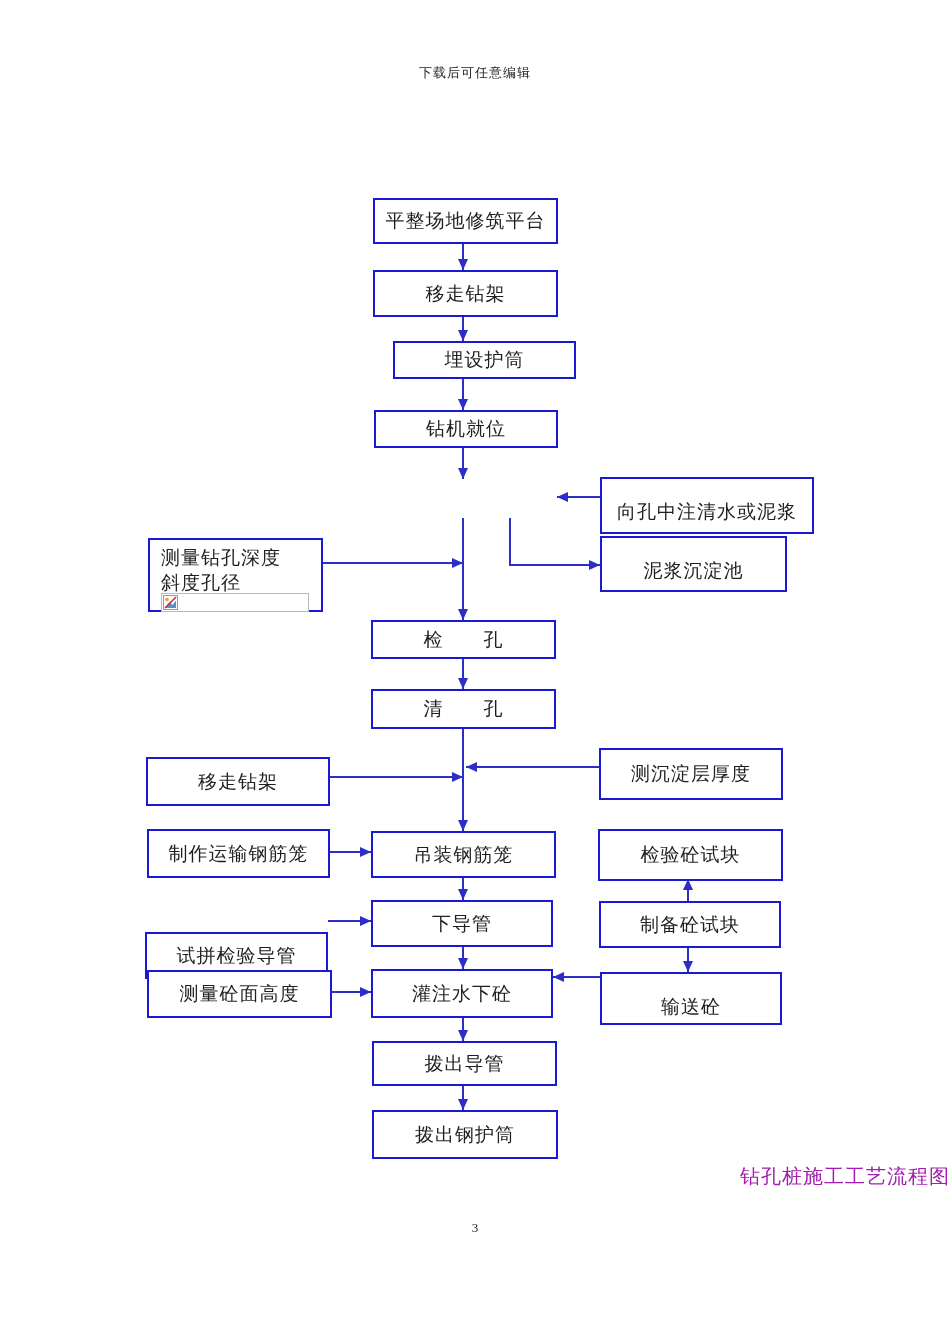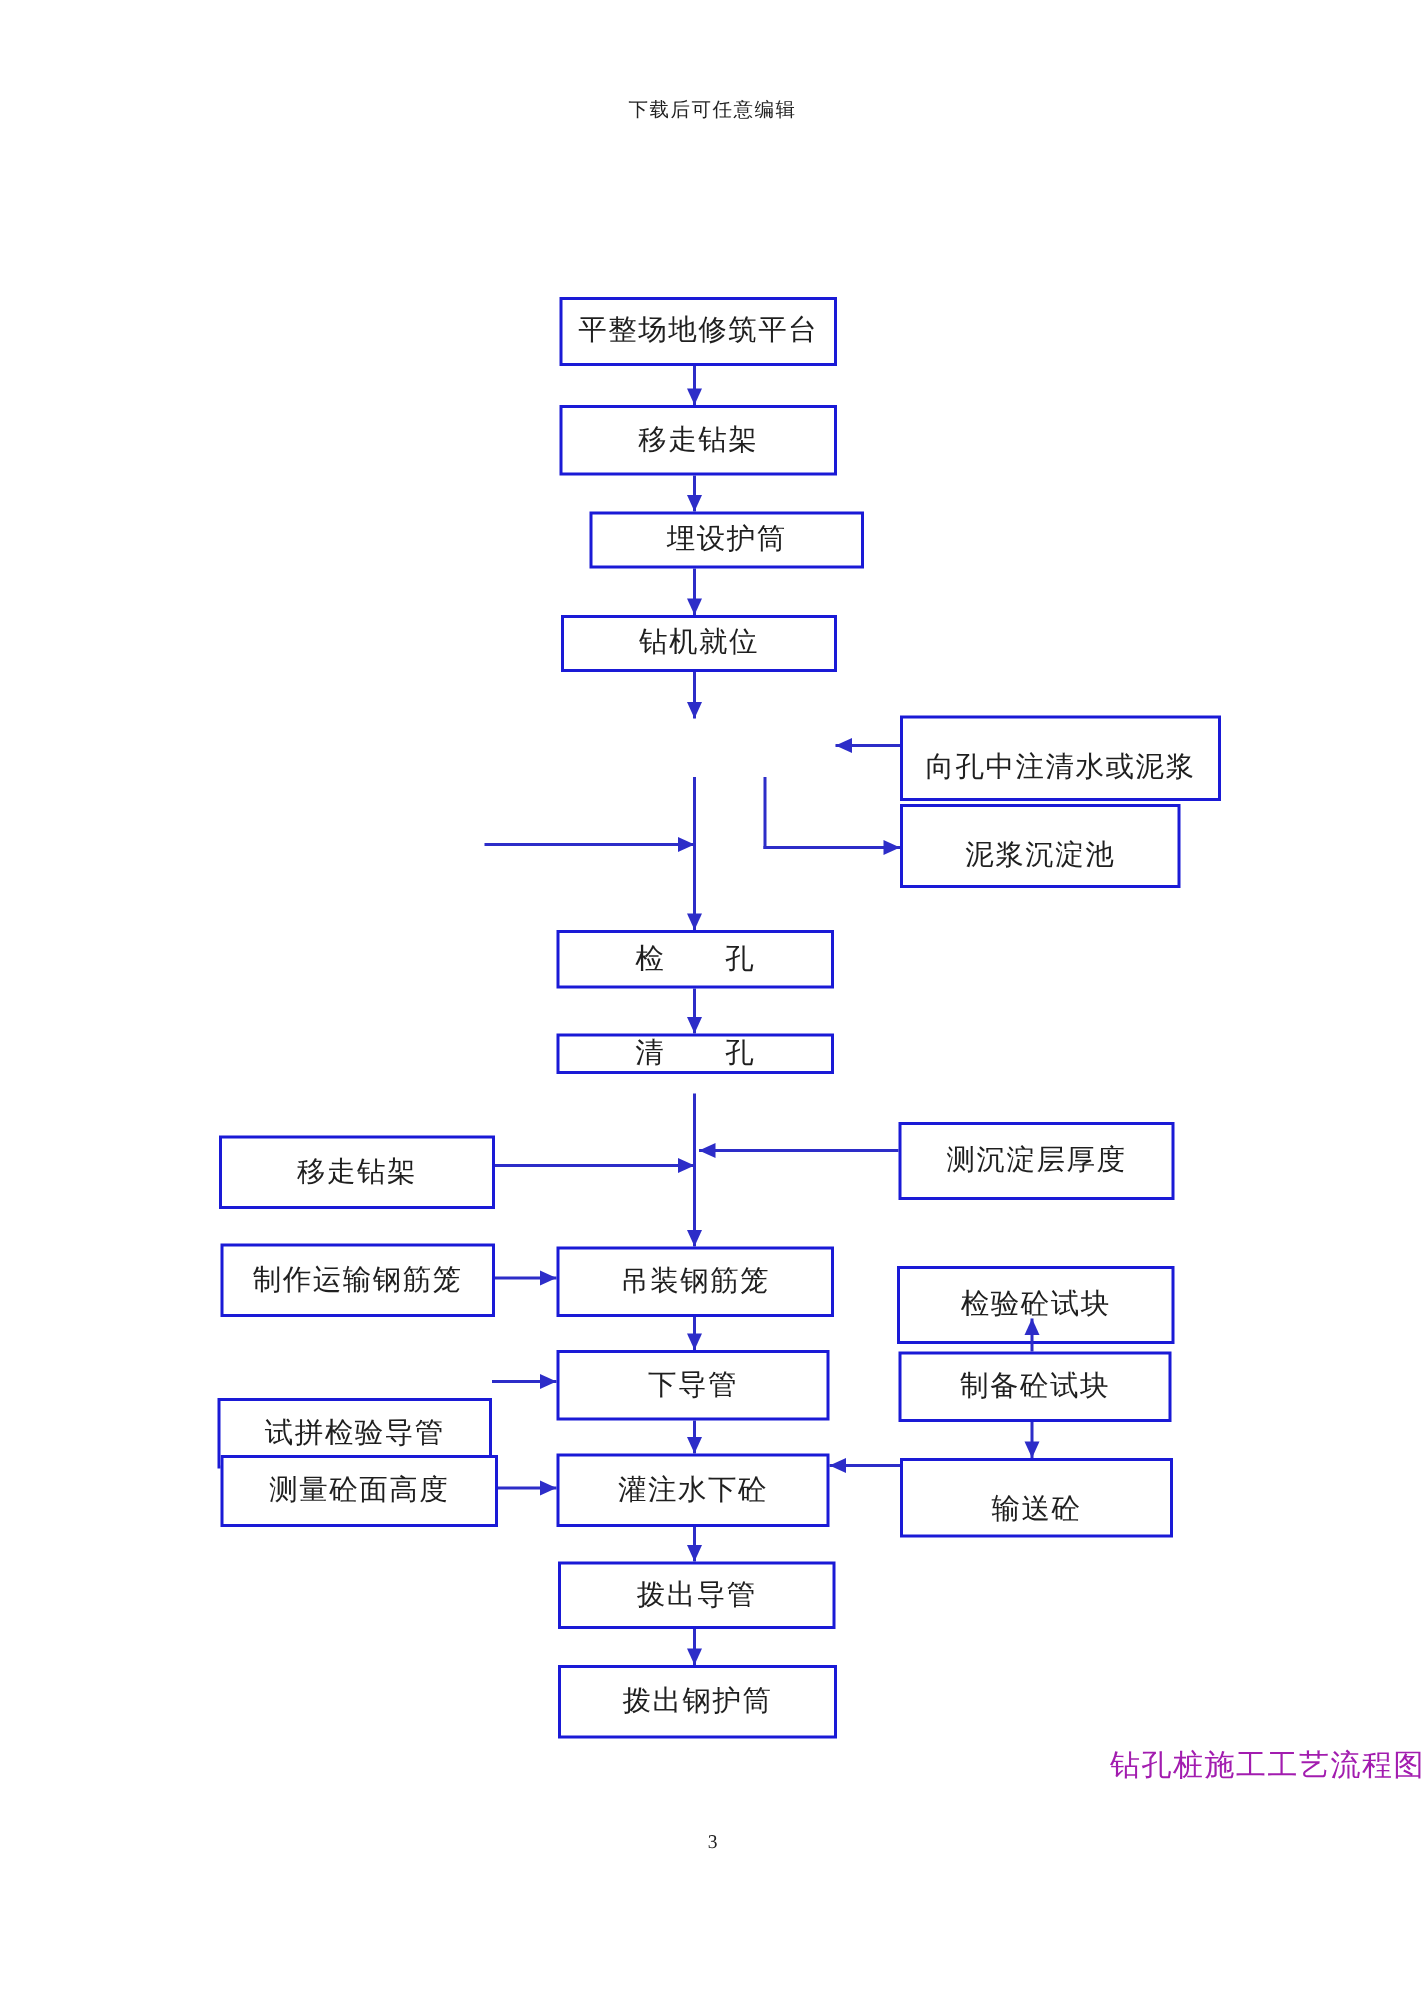--- a/index.html
+++ b/index.html
@@ -77,34 +77,45 @@
 
 <div class="page">
 
   <div class="header-text">下载后可任意编辑</div>
 
   <div class="node" style="left:373px;top:198px;width:185px;height:46px;">平整场地修筑平台</div>
   <div class="node" style="left:373px;top:270px;width:185px;height:47px;">移走钻架</div>
   <div class="node" style="left:374px;top:341px;width:183px;height:38px;margin-left:19px;">埋设护筒</div>
   <div class="node" style="left:374px;top:410px;width:184px;height:38px;">钻机就位</div>
   <div class="node" style="left:371px;top:620px;width:185px;height:39px;">检　　孔</div>
-  <div class="node" style="left:371px;top:689px;width:185px;height:27px;">清　　孔</div>
+  <div class="node" style="left:371px;top:689px;width:185px;height:40px;">清　　孔</div>
   <div class="node" style="left:371px;top:831px;width:185px;height:47px;">吊装钢筋笼</div>
   <div class="node" style="left:371px;top:900px;width:182px;height:47px;">下导管</div>
   <div class="node" style="left:371px;top:969px;width:182px;height:49px;">灌注水下砼</div>
   <div class="node" style="left:372px;top:1041px;width:185px;height:45px;">拨出导管</div>
   <div class="node" style="left:372px;top:1110px;width:186px;height:49px;">拨出钢护筒</div>
 
   <div class="node top-align" style="left:600px;top:477px;width:214px;height:57px;">向孔中注清水或泥浆</div>
   <div class="node top-align" style="left:600px;top:536px;width:187px;height:56px;">泥浆沉淀池</div>
   <div class="node" style="left:599px;top:748px;width:184px;height:52px;">测沉淀层厚度</div>
-  <div class="node" style="left:598px;top:829px;width:185px;height:52px;margin-top:15px;">检验砼试块</div>
+  <div class="node" style="left:598px;top:829px;width:185px;height:52px;">检验砼试块</div>
   <div class="node" style="left:599px;top:901px;width:182px;height:47px;">制备砼试块</div>
   <div class="node top-align" style="left:600px;top:972px;width:182px;height:53px;">输送砼</div>
 
+  <div class="node custom" style="left:148px;top:538px;width:175px;height:74px;">
+    <div class="mlabel">测量钻孔深度斜度孔径</div>
+    <div class="img-placeholder">
+      <svg width="15" height="15" viewBox="0 0 15 15">
+        <rect x="0.5" y="0.5" width="14" height="14" fill="#ffffff" stroke="#9a9a9a"></rect>
+        <circle cx="4" cy="4.5" r="1.8" fill="#f0a030"></circle>
+        <path d="M2 13 L6.5 7 L9.5 10 L13 5.5 L13 13 Z" fill="#5b8bd0"></path>
+        <line x1="13" y1="2" x2="2" y2="13" stroke="#cc3333" stroke-width="1.6"></line>
+      </svg>
+    </div>
+  </div>
   <div class="node" style="left:146px;top:757px;width:184px;height:49px;">移走钻架</div>
   <div class="node" style="left:147px;top:829px;width:183px;height:49px;">制作运输钢筋笼</div>
   <div class="node" style="left:145px;top:900px;width:183px;height:47px;margin-top:32px;">试拼检验导管</div>
   <div class="node" style="left:147px;top:970px;width:185px;height:48px;">测量砼面高度</div>
 
   <div class="arrow v dir-down" style="left:462px;top:244px;height:26px;"></div>
   <div class="arrow v dir-down" style="left:462px;top:317px;height:24px;"></div>
   <div class="arrow v dir-down" style="left:462px;top:379px;height:31px;"></div>
   <div class="arrow v dir-down" style="left:462px;top:448px;height:31px;"></div>
   <div class="arrow v dir-down" style="left:462px;top:518px;height:102px;"></div>

